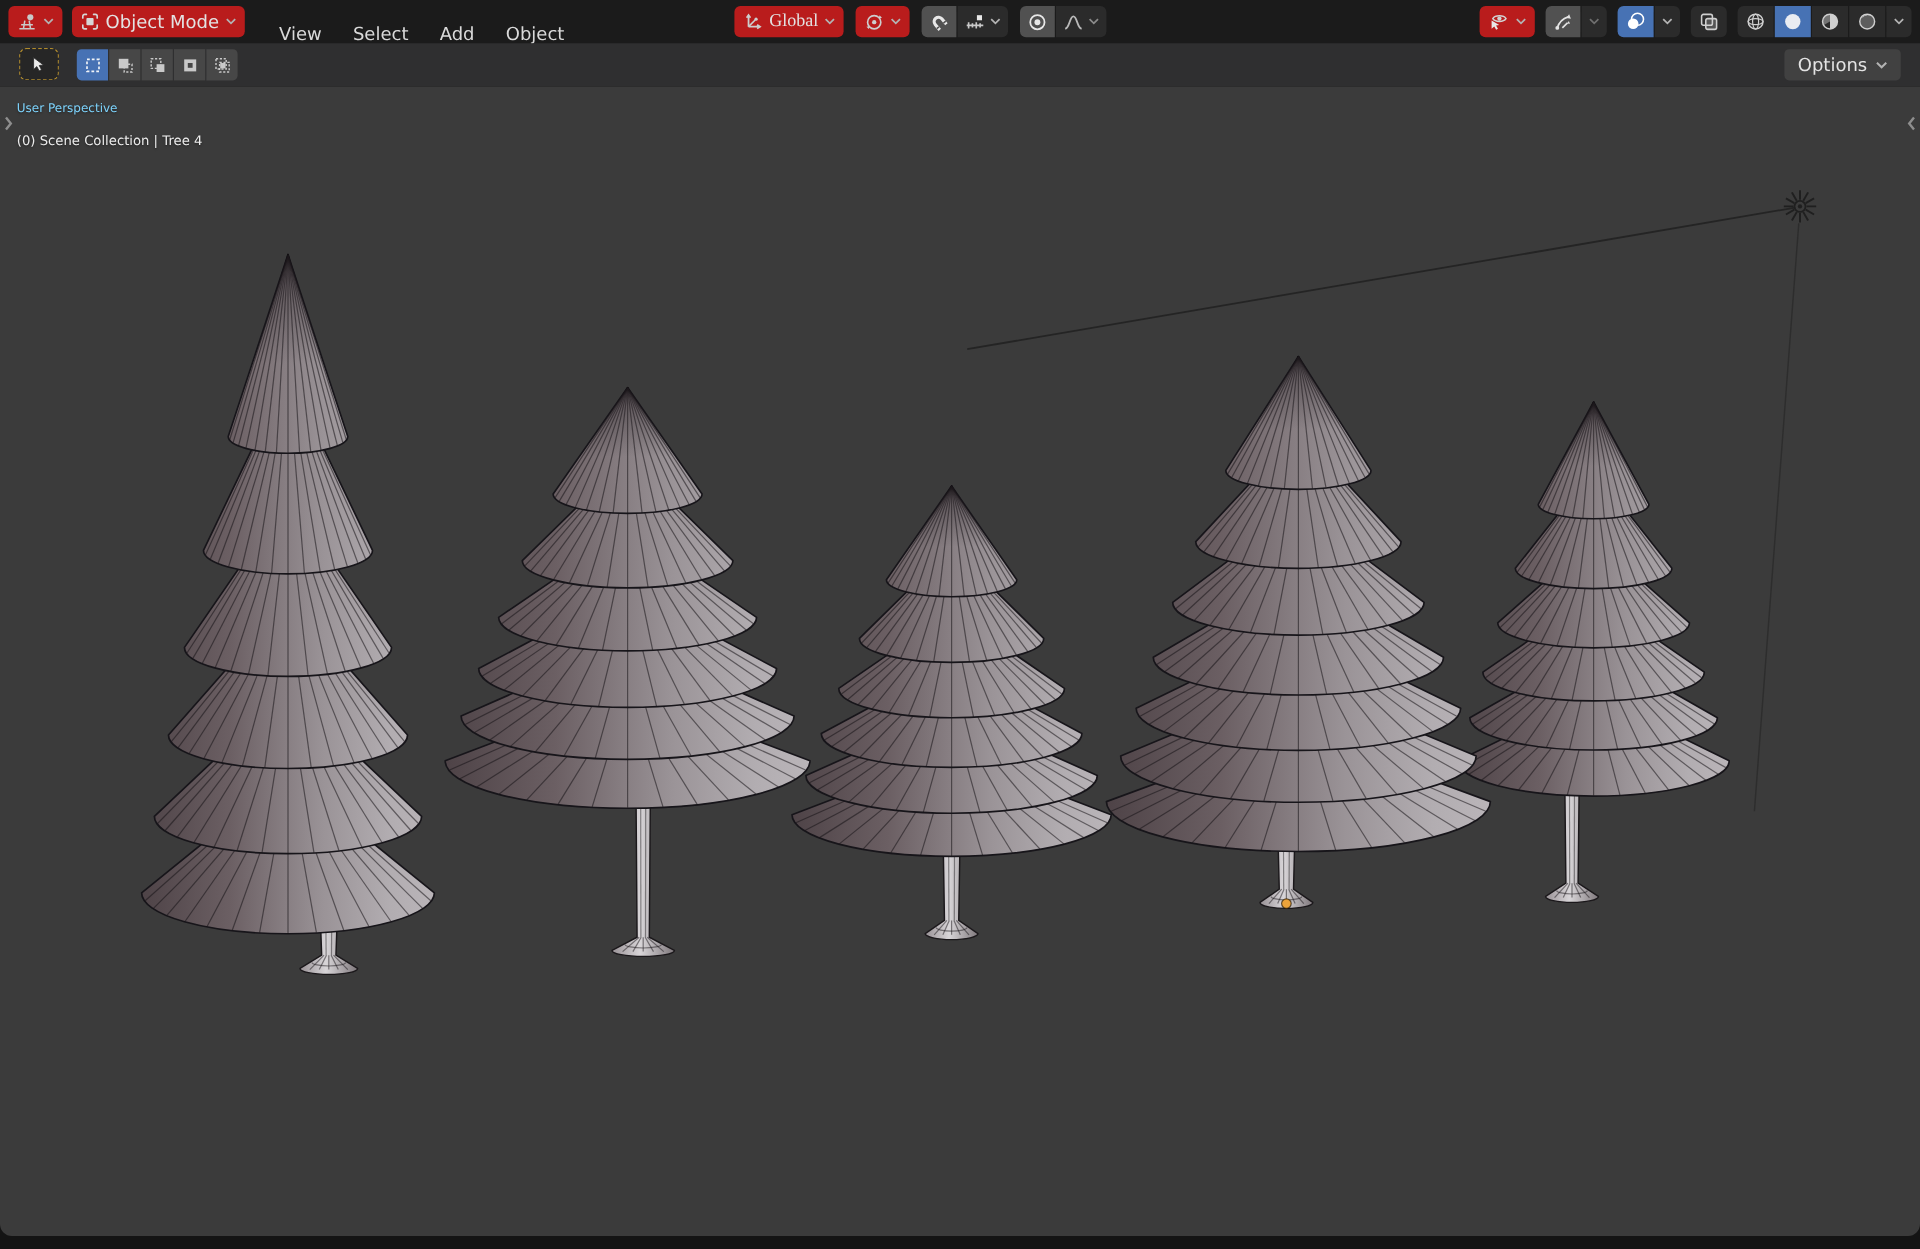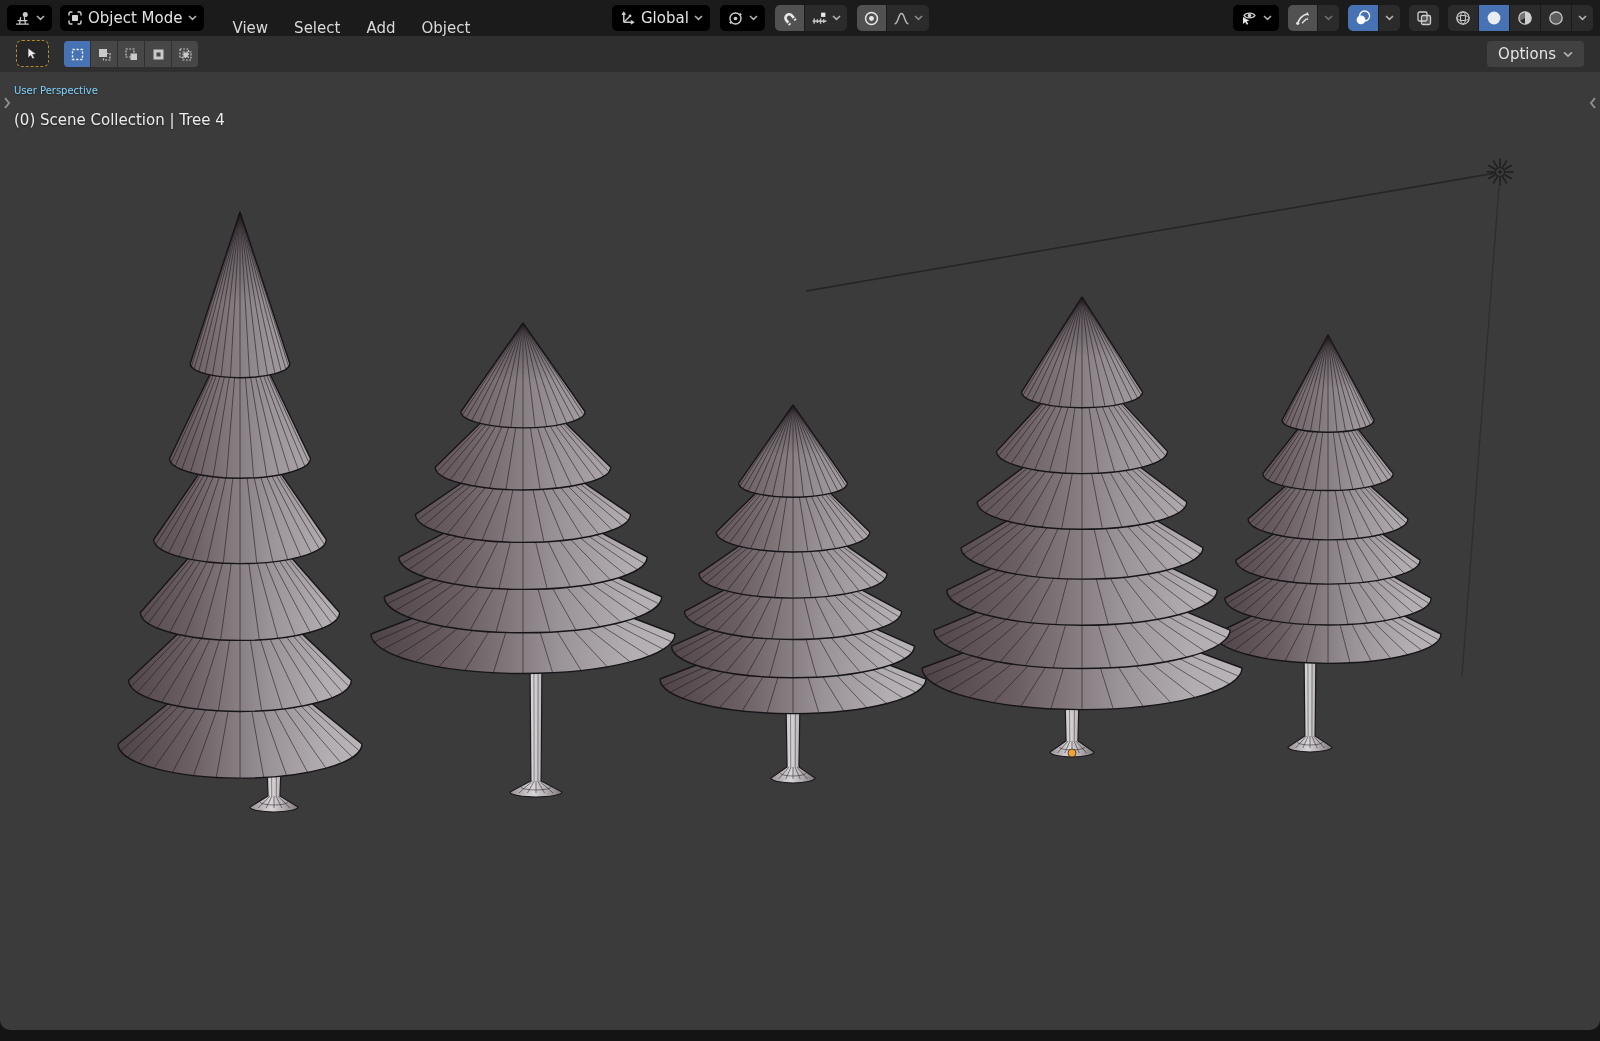--- a/index.html
+++ b/index.html
@@ -5,23 +5,23 @@
   html,body{margin:0;padding:0;}
   body{
     width:1600px;height:1041px;position:relative;overflow:hidden;
     background:#141414;
     font-family:"DejaVu Sans","Liberation Sans",sans-serif;
     -webkit-font-smoothing:antialiased;
   }
   
   .row1{position:absolute;top:0;left:0;right:0;height:36px;background:#1b1b1b;}
   .r1-left{position:absolute;left:7px;top:0;height:36px;display:flex;align-items:center;gap:8px;}
-  .r1-center{position:absolute;left:612px;top:0;height:36px;display:flex;align-items:center;gap:10px;}
+  .r1-center{position:absolute;left:612px;top:0;height:36px;display:flex;align-items:center;gap:10px;font-family:Liberation Serif, serif;}
   .r1-right{position:absolute;right:7px;top:0;height:36px;display:flex;align-items:center;gap:9px;}
-  .pill{display:flex;align-items:center;background:#000000;border-radius:5px;height:26px;padding:0 7px;gap:5px;}
+  .pill{display:flex;align-items:center;background:#b91c1c;border-radius:5px;height:26px;padding:0 7px;gap:5px;}
   .pillgroup{display:flex;gap:1px;height:26px;}
   .pillgroup .seg{display:flex;align-items:center;background:#2b2b2b;height:26px;padding:0 6px;gap:4px;}
   .pillgroup .seg:first-child{border-radius:5px 0 0 5px;}
   .pillgroup .seg:last-child{border-radius:0 5px 5px 0;}
   .pillgroup .seg:only-child{border-radius:5px;}
   .seg.active{background:#515151;}
   .seg.blue{background:#4772b4;}
   .menus{display:flex;align-items:center;margin-left:8px;margin-top:20px;}
   .menu{color:#d9d9d9;font-size:15px;height:26px;line-height:26px;padding:0 13px;border-radius:4px;}
   .label15{color:#e3e3e3;font-size:15px;white-space:nowrap;}
@@ -34,21 +34,21 @@
   .select-group .sbtn:first-child{border-radius:4px 0 0 4px;}
   .select-group .sbtn:last-child{border-radius:0 4px 4px 0;}
   .sbtn.blue{background:#4772b4;}
   .options-btn{position:absolute;right:16px;top:5px;height:26px;background:#414141;border-radius:4px;
     display:flex;align-items:center;gap:7px;padding:0 11px;color:#e3e3e3;font-size:15px;justify-content:center;}
   
   .viewport{position:absolute;top:72px;left:0;right:0;bottom:11px;background:#3b3b3b;
     border-radius:0 0 10px 10px;overflow:hidden;}
   .vp-canvas{position:absolute;inset:0;width:100%;height:100%;display:block;}
   .vp-line1{position:absolute;left:14px;top:13px;color:#7dd3fc;font-size:10px;text-shadow:0 1px 2px rgba(0,0,0,.45);}
-  .vp-line2{position:absolute;left:14px;top:39px;color:#ececec;font-size:15px;text-shadow:0 1px 2px rgba(0,0,0,.45);text-align:right;}
+  .vp-line2{position:absolute;left:14px;top:39px;color:#ececec;font-size:11px;text-shadow:0 1px 2px rgba(0,0,0,.45);text-align:right;}
   .edge-toggle{position:absolute;top:22px;width:14px;height:18px;display:flex;align-items:center;justify-content:center;}
   .edge-toggle.left{left:0;}
   .edge-toggle.right{right:0;}
   svg{display:block;}
 </style>
 </head>
 <body>
 
 <div class="row1">
 

